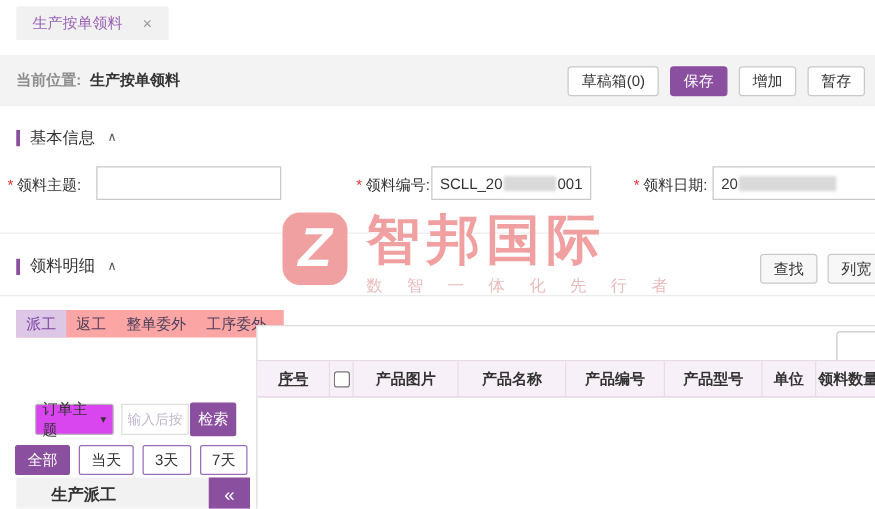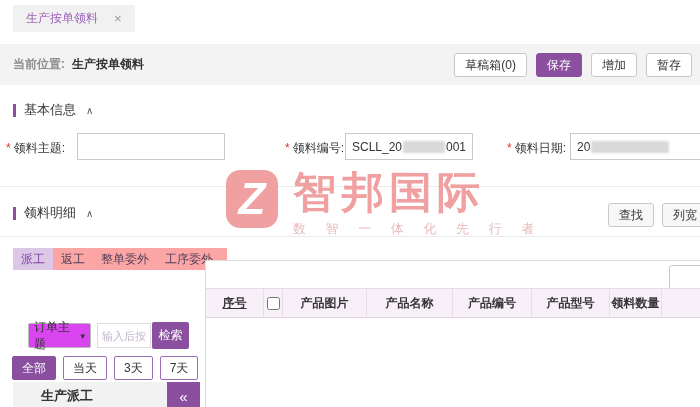--- a/index.html
+++ b/index.html
@@ -158,20 +158,21 @@
     <div class="corner-box"></div>
     <div class="thead">
       <div class="th" style="width:58px;text-decoration:underline;">序号</div>
       <div class="th" style="width:19px;">
           <input type="checkbox" style="">
         </div>
       <div class="th" style="width:84px;">产品图片</div>
       <div class="th" style="width:86px;">产品名称</div>
       <div class="th" style="width:79px;">产品编号</div>
       <div class="th" style="width:78px;">产品型号</div>
+      <div class="th" style="width:43px;">单位</div>
       <div class="th" style="width:52px;">领料数量</div>
       <div class="th" style="flex:1; border-right:none;"></div>
     </div>
   </div>
 
   <div class="wm">
     <div class="wm-z">Z</div>
     <div>
       <div class="wm-brand">智邦国际</div>
       <div class="wm-slogan">数 智 一 体 化 先 行 者</div>

